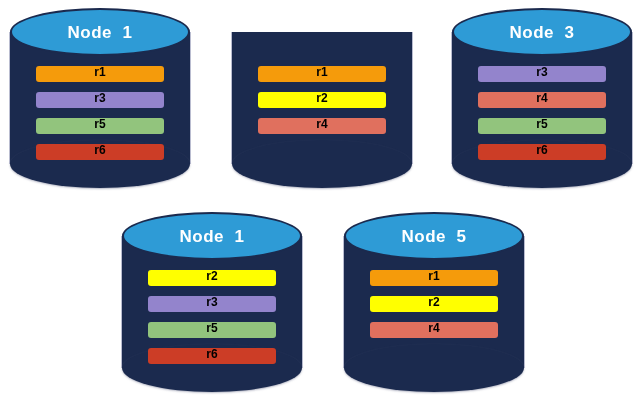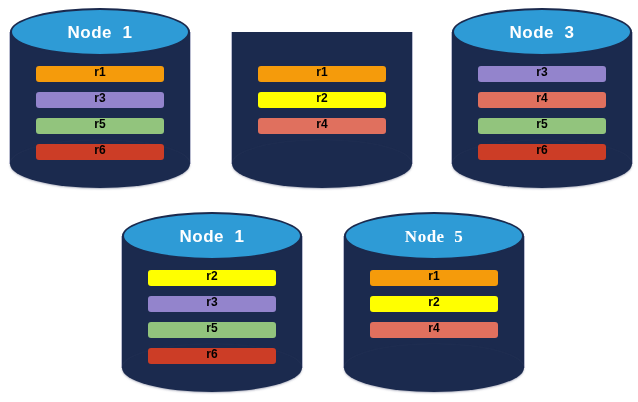--- a/index.html
+++ b/index.html
@@ -187,21 +187,21 @@
         <div class="record-bar" style="background: rgb(204, 61, 38);">
           <span class="record-label" style="color: rgb(0, 0, 0);">r6</span>
         </div>
       </div>
   </div>
 
   <div class="node" style="left: 344px; top: 212px;">
     <div class="cyl-body" style="background: rgb(27, 42, 78);"></div>
     <div class="cyl-bottom" style="background: rgb(27, 42, 78);"></div>
     <div class="cyl-top" style="background: rgb(46, 155, 214); border-color: rgb(27, 42, 78);">
-      <span class="node-label" style="color: rgb(255, 255, 255); font-family: Liberation Serif, serif;">Node  5</span>
+      <span class="node-label" style="color: rgb(255, 255, 255);">Node  5</span>
     </div>
     <div class="records">
         <div class="record-bar" style="background: rgb(245, 155, 11);">
           <span class="record-label" style="color: rgb(0, 0, 0);">r1</span>
         </div>
         <div class="record-bar" style="background: rgb(255, 255, 0);">
           <span class="record-label" style="color: rgb(0, 0, 0);">r2</span>
         </div>
         <div class="record-bar" style="background: rgb(224, 112, 94);">
           <span class="record-label" style="color: rgb(0, 0, 0);">r4</span>

